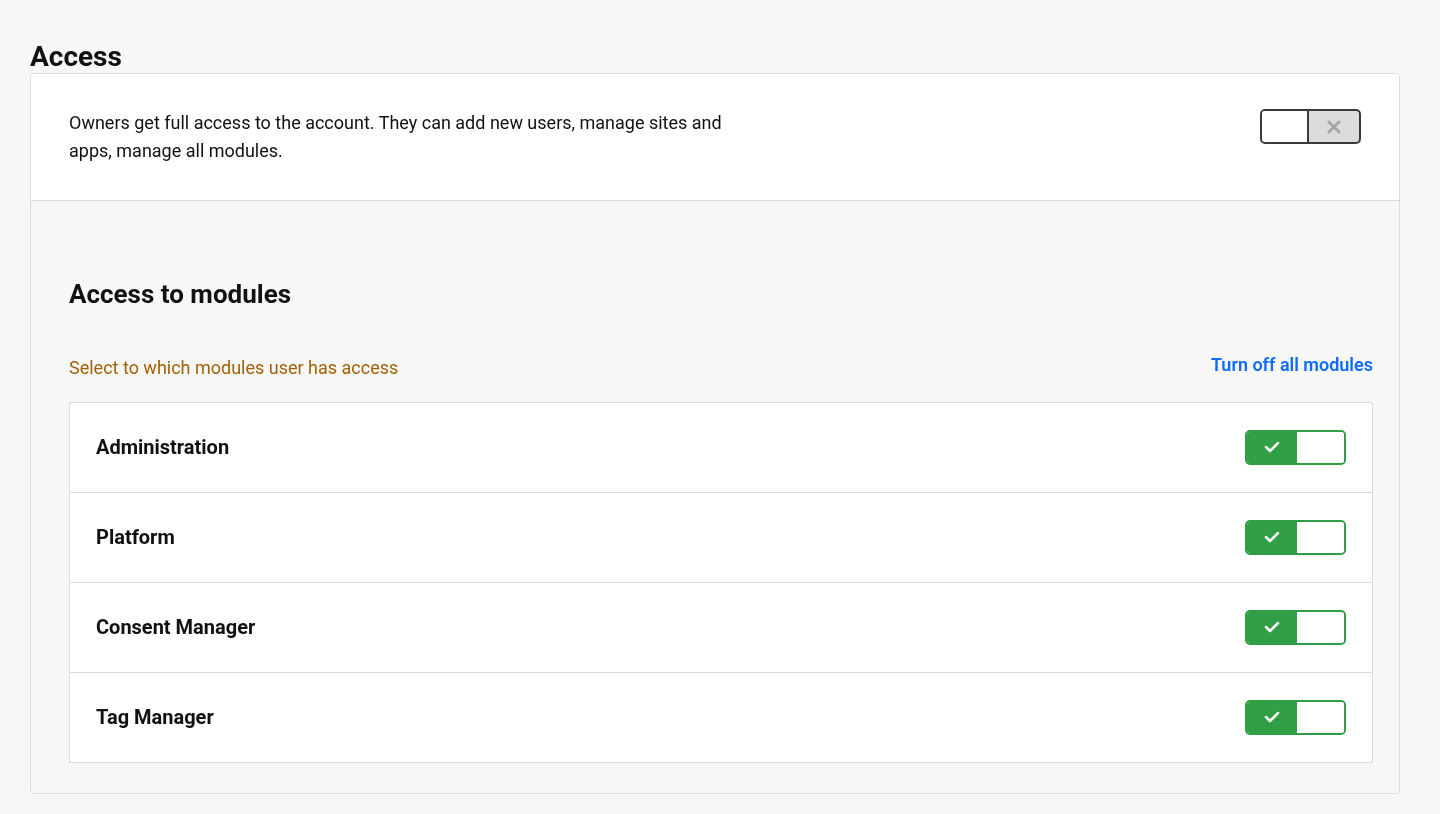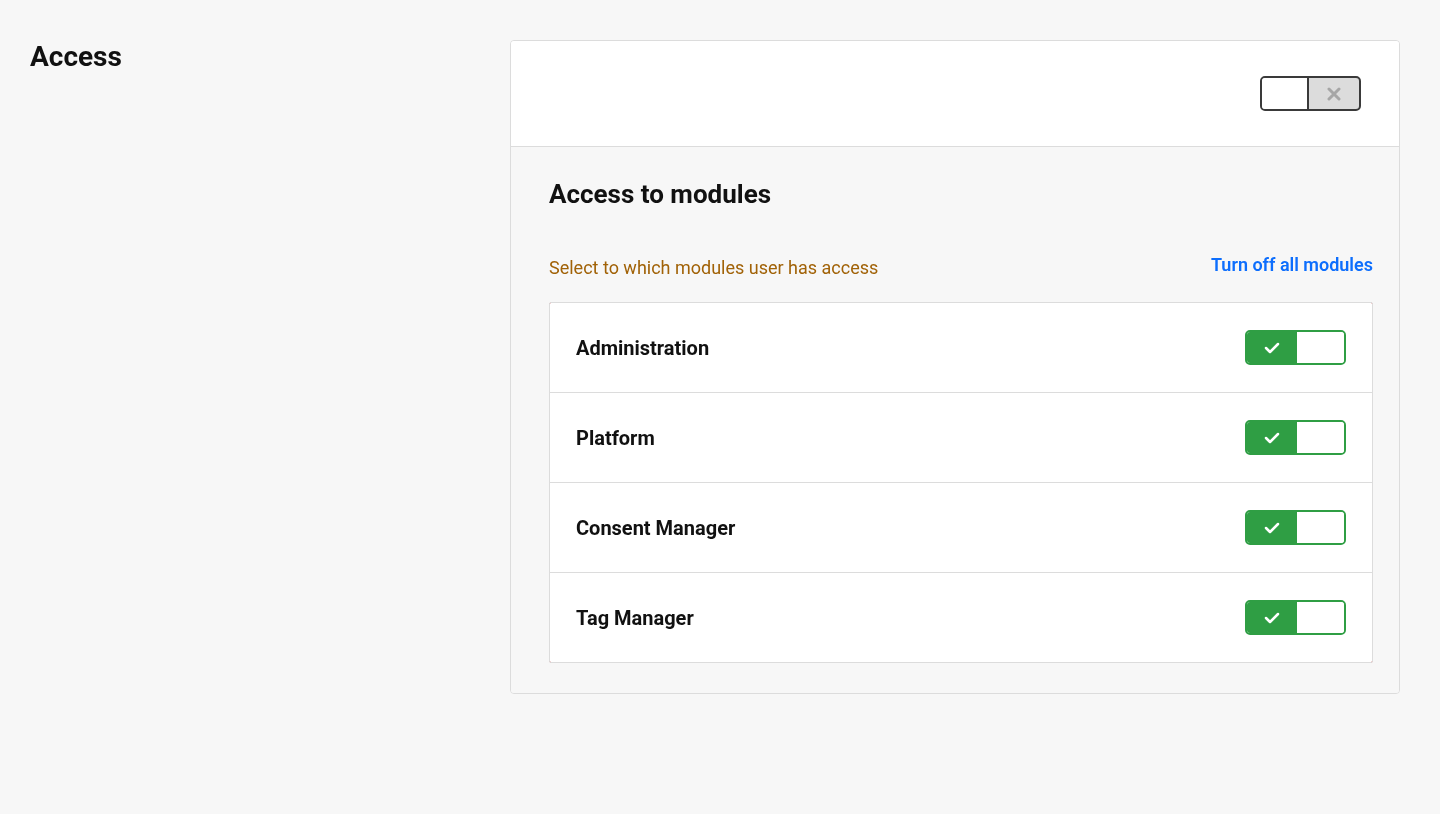--- a/index.html
+++ b/index.html
@@ -10,20 +10,21 @@
     body {
       font-family: -apple-system, BlinkMacSystemFont, "Segoe UI", Roboto, Helvetica, Arial, sans-serif;
       background: #f7f7f7;
       width: 1440px;
       height: 814px;
     }
     .page-container {
       display: flex;
       padding: 40px 40px 0 30px;
       gap: 0;
+      flex-direction: column;
     }
     .sidebar {
       width: 480px;
       flex-shrink: 0;
     }
     .sidebar-heading {
       font-size: 28px;
       font-weight: 700;
       color: #111;
       letter-spacing: 0;
@@ -68,20 +69,21 @@
       display: flex;
       justify-content: space-between;
       align-items: flex-end;
       margin-bottom: 24px;
     }
     .modules-title {
       font-size: 26px;
       font-weight: 700;
       color: #111;
       margin-bottom: 6px;
+      margin-top: 46px;
     }
     .modules-subtitle {
       font-size: 18px;
       color: #a16207;
       margin-top: 48px;
     }
     .turn-off-link {
       font-size: 18px;
       font-weight: 600;
       color: #0d6efd;
@@ -167,20 +169,21 @@
 
 <div class="page-container">
   <aside class="sidebar">
     <h1 class="sidebar-heading">Access</h1>
   </aside>
 
   <main class="main-panel">
 
     <section class="section-owner">
       <div class="section-owner-text">
+        <p class="owner-desc">Owners get full access to the account. They can add new users, manage sites and apps, manage all modules.</p>
       </div>
       <div class="toggle off">
         <div class="toggle-knob"></div>
         <div class="toggle-status-icon">
           <svg class="x-svg" width="14" height="14" viewBox="0 0 14 14" fill="none">
             <path d="M2 2 L12 12 M12 2 L2 12" stroke="currentColor" stroke-width="3" stroke-linecap="round"></path>
           </svg>
         </div>
       </div>
     </section>

